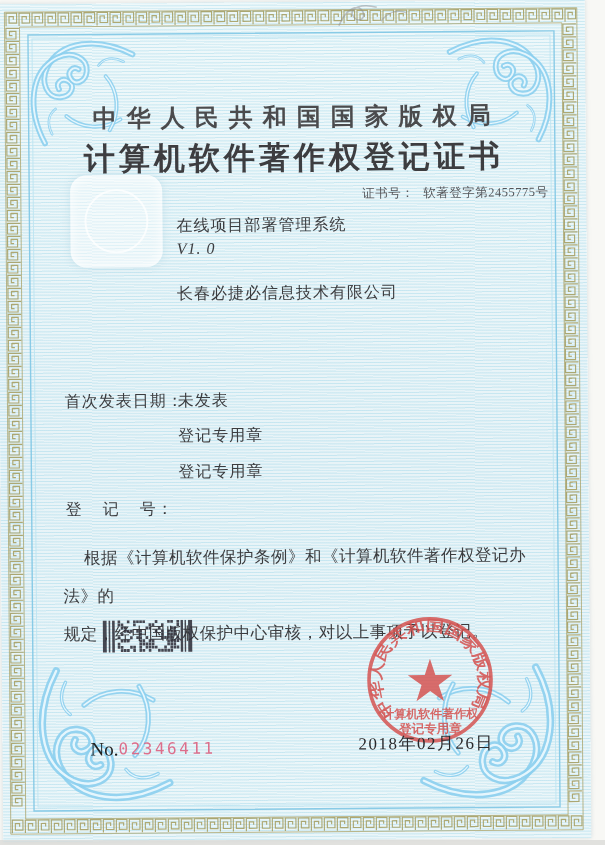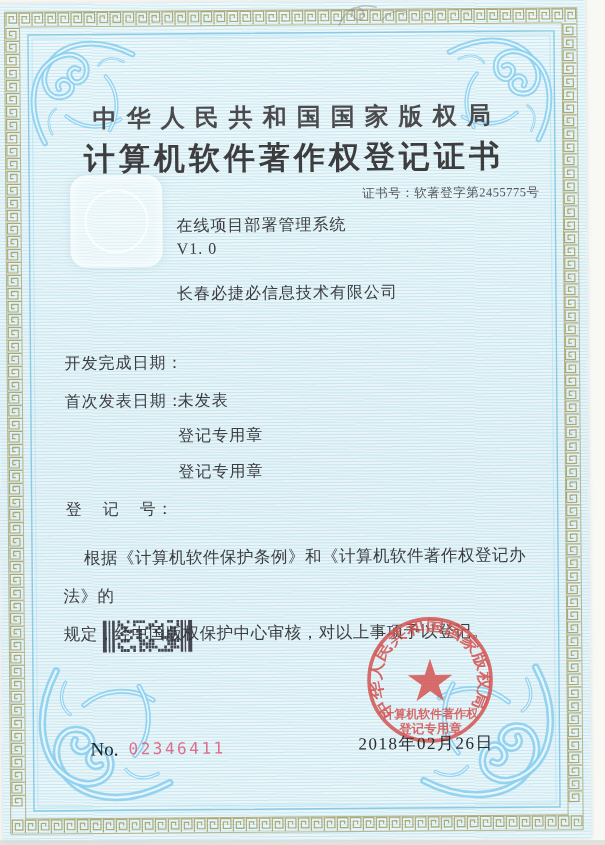--- a/index.html
+++ b/index.html
@@ -32,39 +32,39 @@
   .pencil{position:absolute;left:330px;top:0;}
   .authority{
     position:absolute;top:99px;left:0;width:100%;text-align:center;
     font-size:24px;font-weight:700;color:#4b4b4d;letter-spacing:10px;text-indent:10px;
   }
   .cert-title{
     position:absolute;top:135px;left:0;width:100%;text-align:center;
     font-size:31px;font-weight:800;color:#3d3d40;letter-spacing:4px;text-indent:4px;
   }
   .certno{position:absolute;top:184px;left:364px;font-size:12.5px;color:#55565a;letter-spacing:.5px;}
-  .certno .certno-value{}
+  .certno .certno-value{margin-left:9px;}
   .row{position:absolute;left:65px;right:30px;font-size:16px;color:#3b3c3f;}
   .lbl{white-space:pre;letter-spacing:1px;}
   .val{position:absolute;left:113px;white-space:pre;letter-spacing:1px;}
-  .val2{position:absolute;left:178px;top:237px;font-size:16px;color:#3b3c3f;letter-spacing:1px;}
+  .val2{position:absolute;left:178px;top:237px;font-size:16px;color:#3b3c3f;letter-spacing:1px;font-style:italic;}
   .r1{top:213px;} .r2{top:281px;} .r3{top:350px;} .r4{top:388px;}
   .r5{top:423px;} .r6{top:459px;} .r7{top:496px;}
   .stmt{
     position:absolute;left:62px;top:536px;width:488px;
     font-size:16.5px;line-height:38px;color:#3b3c3f;letter-spacing:.5px;text-indent:21px;
   }
   .stmt .stmt-line2{display:block;text-indent:0;}
   .barcode{position:absolute;left:101px;top:617px;}
   .stamp{position:absolute;left:346px;top:597px;opacity:.92;}
   .issue-date{position:absolute;left:356px;top:731px;font-size:17px;color:#29292c;letter-spacing:1.5px;}
   .serial{position:absolute;left:88px;top:735px;font-size:19px;color:#222;}
   .serial .serial-number{
     font-family:"DejaVu Sans Mono","Liberation Mono",monospace;
-    font-size:16px;color:#dd6180;letter-spacing:2.5px;margin-left:10px;
+    font-size:16px;color:#dd6180;letter-spacing:2.5px;
     position:relative;top:-1px;opacity:.9;
   }
 </style>
 </head>
 <body>
 
 <div class="page">
   <div class="certificate">
 
     <svg id="frame" class="frame" width="588" height="838" viewBox="0 0 588 838">
@@ -148,21 +148,20 @@
     <div class="row r1">
       <span class="val">在线项目部署管理系统</span>
     </div>
     <div class="val2">V1. 0</div>
 
     <div class="row r2">
       <span class="val">长春必捷必信息技术有限公司</span>
     </div>
 
     <div class="row r3">
-      <span class="lbl">开发完成日期：</span>
     </div>
 
     <div class="row r4">
       <span class="lbl">首次发表日期：</span>
       <span class="val">未发表</span>
     </div>
 
     <div class="row r5">
       <span class="val">登记专用章</span>
     </div>

